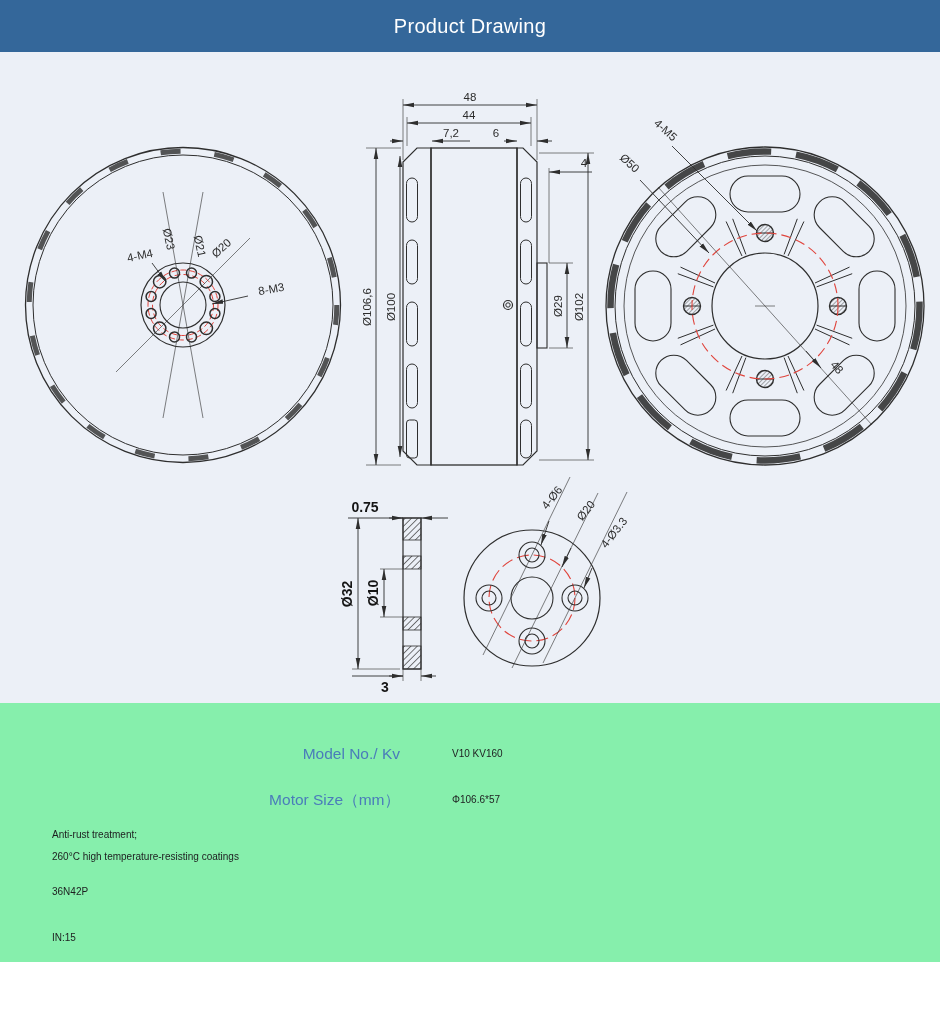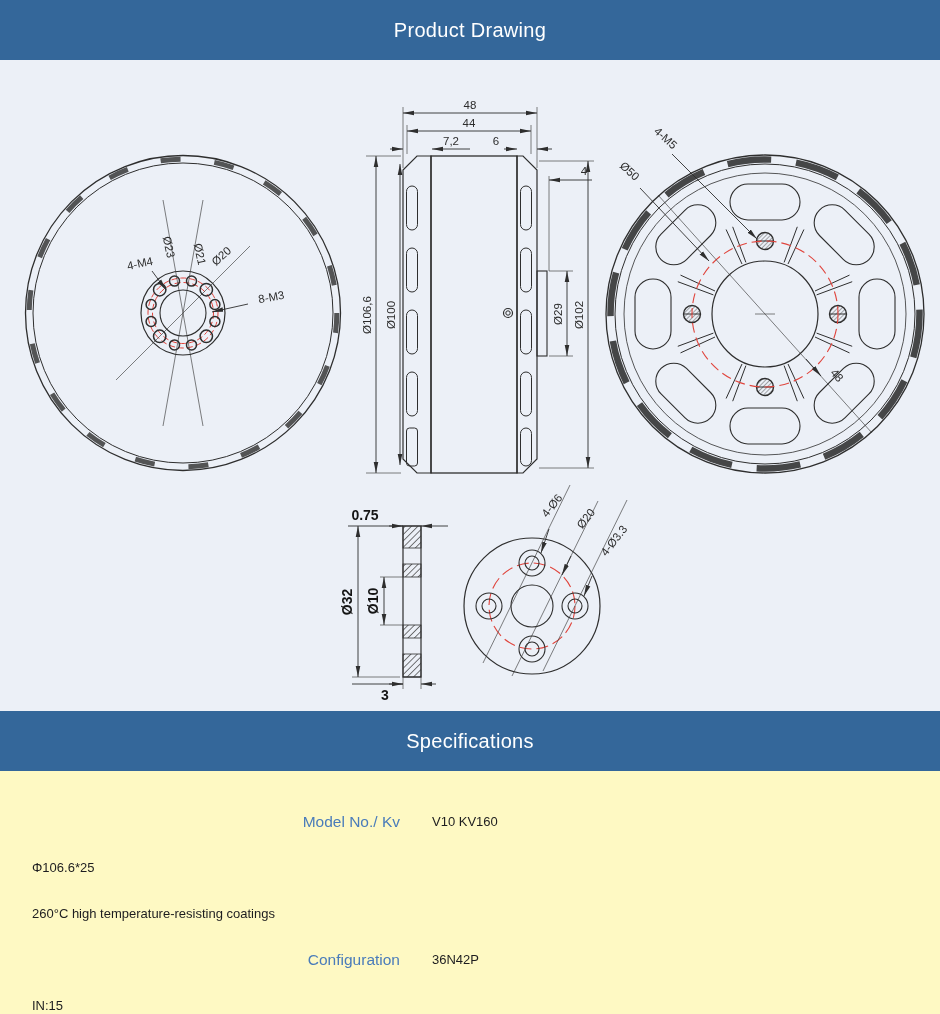--- a/index.html
+++ b/index.html
@@ -1,25 +1,25 @@
 <!DOCTYPE html>
 <html><head>
 <meta charset="utf-8">
 <style>
   html,body{margin:0;padding:0;background:#fff;}
   .page{width:940px;height:1014px;position:relative;background:#fff;overflow:hidden;
         font-family:"Liberation Sans",sans-serif;}
-  .band{height:60px;background:#34679a;color:#fff;display:flex;align-items:center;justify-content:center;}
+  .band{height:52px;background:#34679a;color:#fff;display:flex;align-items:center;justify-content:center;}
   .band h1{margin:0;font-size:20px;font-weight:400;letter-spacing:.3px;}
   .drawing{height:651px;background:#ecf0f7;position:relative;}
   .drawing svg{display:block;}
-  .specs{height:259px;background:#fef9c3;padding-top:28px;box-sizing:border-box;}
+  .specs{height:259px;background:#86efac;padding-top:28px;box-sizing:border-box;}
   .spec-row{display:flex;align-items:center;height:46px;}
   .spec-label{width:400px;text-align:right;color:#4a7cba;font-size:15.5px;flex:0 0 400px;}
-  .spec-value{margin-left:32px;color:#1d1d1f;font-size:13px;line-height:22px;}
+  .spec-value{margin-left:52px;color:#1d1d1f;font-size:10px;line-height:22px;}
   text.dim{font-family:"Liberation Sans",sans-serif;font-size:11.5px;fill:#2c2c2c;}
   text.dimb{font-family:"Liberation Sans",sans-serif;font-size:14px;font-weight:bold;fill:#151515;}
   .ol{stroke:#2e2e2e;fill:none;}
   .dl{stroke:#2e2e2e;stroke-width:.9;fill:none;}
   .xl{stroke:#3a3a3a;stroke-width:.65;fill:none;}
   .rl{stroke:#e0443c;fill:none;}
 </style>
 </head>
 <body>
 
@@ -248,43 +248,41 @@
         <line x1="571" y1="548" x2="562" y2="567" class="dl" marker-end="url(#arr)"></line>
         <line x1="627" y1="492" x2="543" y2="663" class="xl"></line>
         <line x1="592" y1="568" x2="584" y2="588" class="dl" marker-end="url(#arr)"></line>
         <text class="dim" x="555" y="500" text-anchor="middle" transform="rotate(-52,555,500)">4-Ø6</text>
         <text class="dim" x="589" y="513" text-anchor="middle" transform="rotate(-52,589,513)">Ø20</text>
         <text class="dim" x="617" y="535" text-anchor="middle" transform="rotate(-52,617,535)">4-Ø3.3</text>
       </g>
     </svg>
   </section>
 
-  <header class="band">
-    <h1>Specifications</h1>
-  </header>
 
   <section class="specs">
     <div class="spec-row">
       <div class="spec-label">Model No./ Kv</div>
       <div class="spec-value">
           <div>V10 KV160</div>
         </div>
     </div>
     <div class="spec-row">
-      <div class="spec-value">
-          <div>Φ106.6*25</div>
-        </div>
-    </div>
-    <div class="spec-row">
-      <div class="spec-value">
+      <div class="spec-label">Motor Size（mm）</div>
+      <div class="spec-value">
+          <div>Φ106.6*57</div>
+        </div>
+    </div>
+    <div class="spec-row">
+      <div class="spec-value">
+        <div>Anti-rust treatment;</div>
         <div>260°C high temperature-resisting coatings</div>
       </div>
     </div>
     <div class="spec-row">
-      <div class="spec-label">Configuration</div>
       <div class="spec-value">
           <div>36N42P</div>
         </div>
     </div>
     <div class="spec-row">
       <div class="spec-value">
           <div>IN:15</div>
         </div>
     </div>
   </section>

